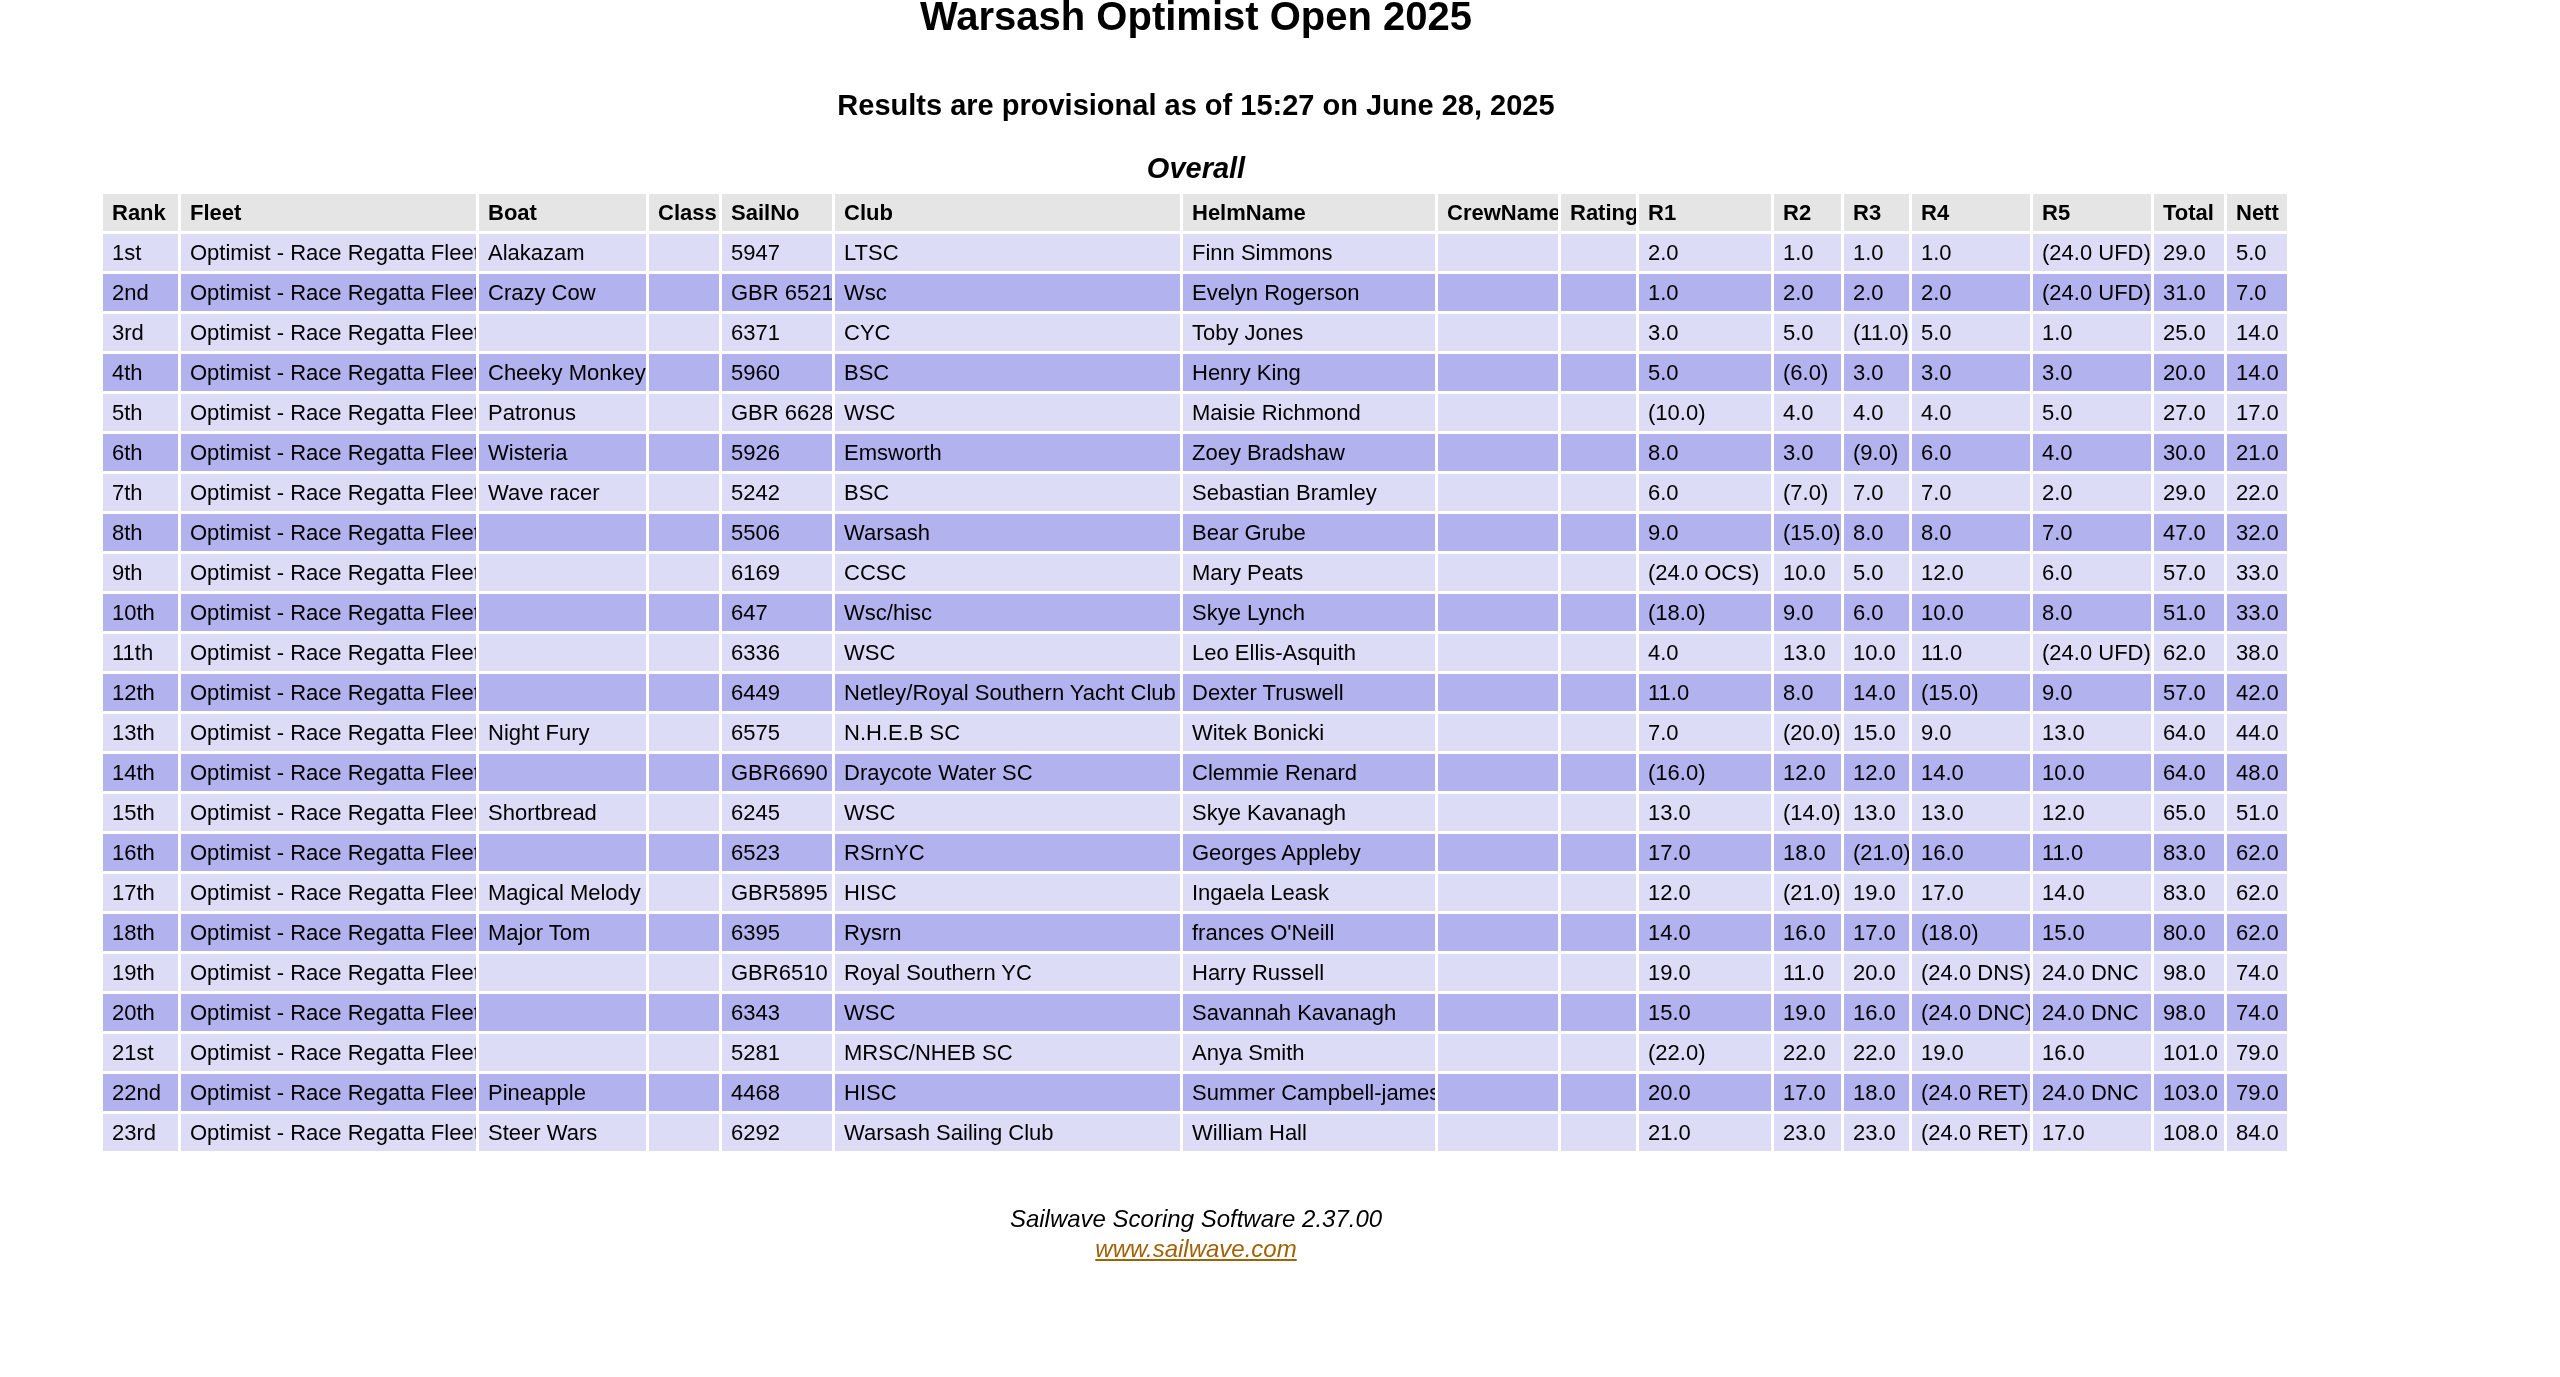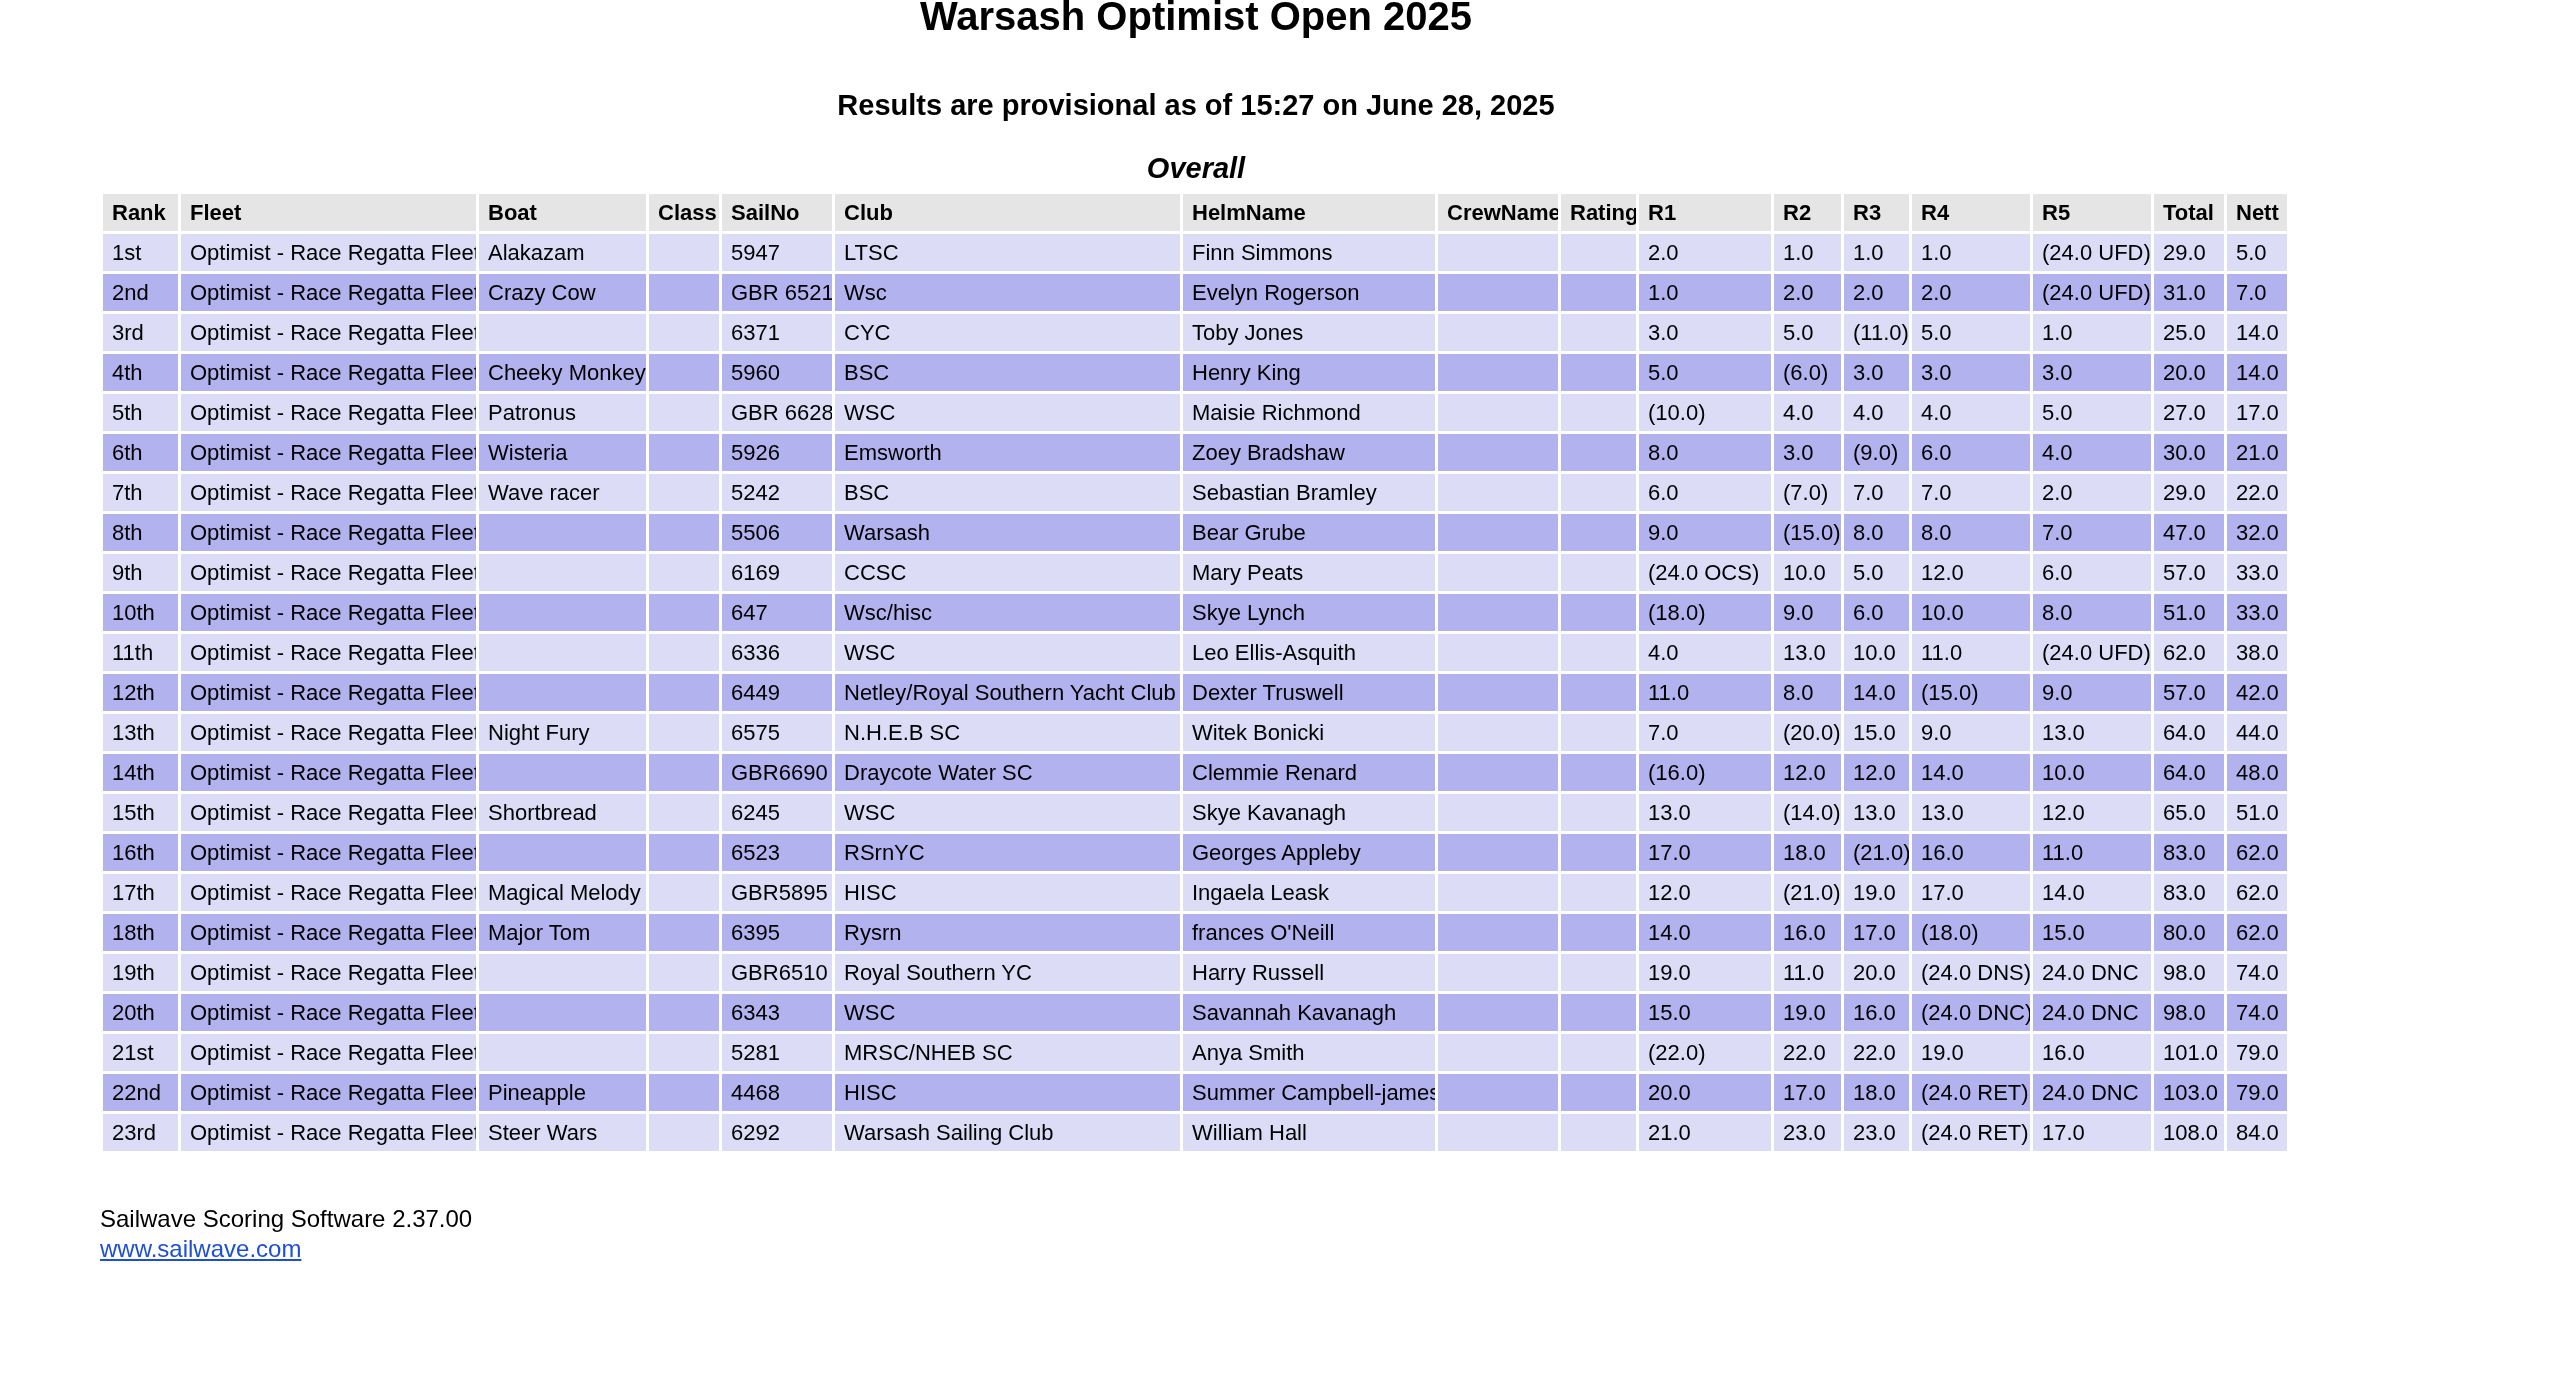--- a/index.html
+++ b/index.html
@@ -62,25 +62,27 @@
     overflow: hidden;
   }
   table.results th {
     background: #e5e5e5;
     font-weight: bold;
   }
   tr.row-light td { background: #dcdcf7; }
   tr.row-dark  td { background: #b2b2ef; }
   .footer {
     margin-top: 50px;
+    text-align: center;
     font-size: 24px;
     line-height: 1.25;
+    font-style: italic;
   }
   .footer a {
-    color: #1d4ed8;
+    color: #a16207;
     text-decoration: underline;
     cursor: pointer;
   }
 </style>
 </head>
 <body>
 
 <div class="content">
 
   <div class="title">Warsash Optimist Open 2025</div>

